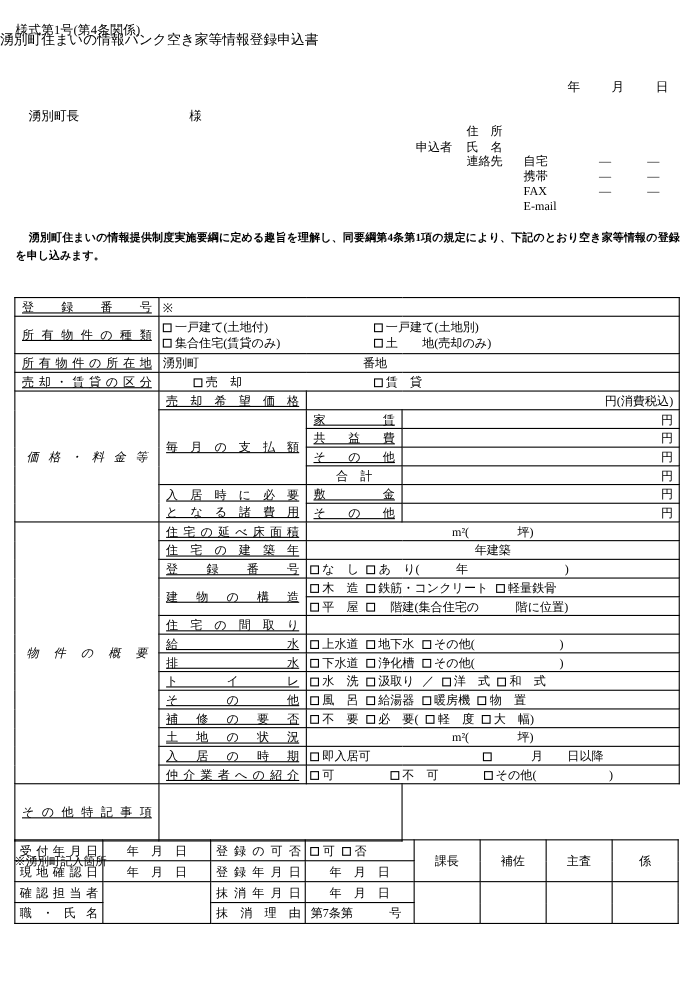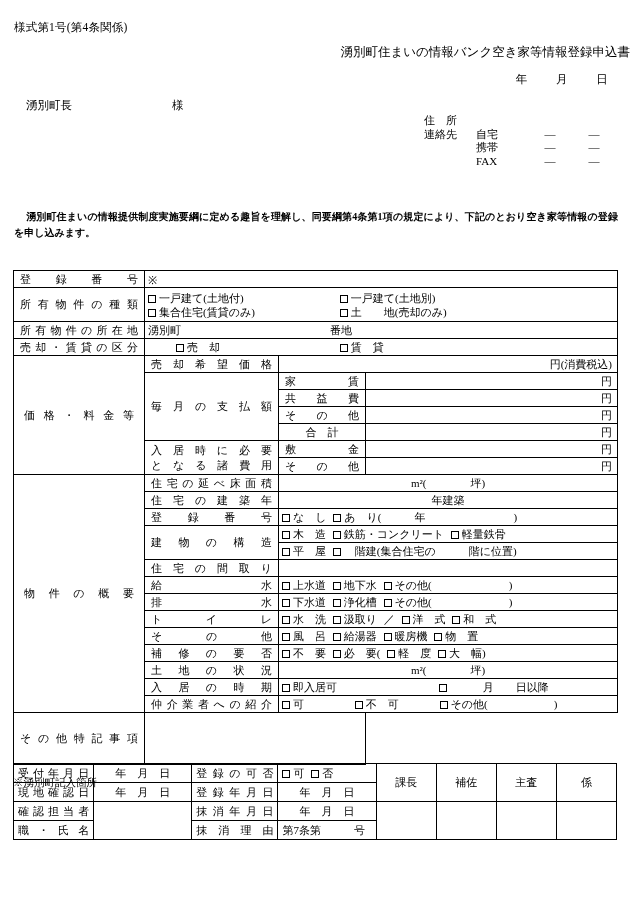--- a/index.html
+++ b/index.html
@@ -11,21 +11,21 @@
     font-family: "Liberation Serif", "DejaVu Serif", serif;
     color: #000000;
     font-size: 11px;
     position: relative;
     overflow: hidden;
   }
   .page { position: relative; width: 630px; height: 915px; padding: 0; }
 
   
   .form-no { position: absolute; left: 14px; top: 20px; font-size: 11.5px; letter-spacing: .2px; }
-  .doc-title { position: absolute; left: 0; top: 44px; width: 630px; text-align: right; font-size: 12.5px; }
+  .doc-title { position: absolute; left: 0; top: 28px; width: 630px; text-align: left; font-size: 12.5px; }
   .date-line { position: absolute; right: 22px; top: 72px; font-size: 11.5px; letter-spacing: .3px; }
   .date-line span { display: inline-block; }
   .date-line .gap { width: 22px; }
 
   .addressee { position: absolute; left: 26px; top: 98px; font-size: 11.5px; }
   .addressee-sama { position: absolute; left: 172px; top: 98px; font-size: 11.5px; }
 
   
   .applicant { position: absolute; left: 336px; top: 114px; font-size: 11px; line-height: 13.6px; margin-left: 42px; }
   .ap-row { display: flex; align-items: flex-start; }
@@ -43,30 +43,30 @@
   
   table.main {
     position: absolute; left: 13px; top: 270px;
     width: 604px;
     border-collapse: collapse;
     font-size: 11px;
     table-layout: fixed;
   }
   table.main td { border: 1px solid #000; padding: 0 3px; height: 17px; vertical-align: middle; }
 
-  .lbl { text-align: justify; text-align-last: justify; padding: 0 6px !important; white-space: nowrap; }
+  .lbl { text-align: justify; text-align-last: justify; padding: 0 6px !important; white-space: nowrap; text-decoration: underline; }
   .lbl-c { text-align: center; }
   .two-line { line-height: 14px; }
 
   .cb { display: inline-block; width: 8px; height: 8px; border: 1px solid #000; margin-right: 3px; vertical-align: -1px; }
   .cbl { display: inline-block; white-space: nowrap; margin-right: 4px; }
 
   .yen-right { text-align: right; padding-right: 5px !important; }
 
-  .vmid-label { vertical-align: middle; text-align-last: justify; padding: 0 10px !important; }
+  .vmid-label { vertical-align: middle; text-align-last: justify; padding: 0 10px !important; font-style: italic; }
 
   
   .note { position: absolute; left: 13px; top: 776px; font-size: 10.5px; }
 
   
   table.admin {
     position: absolute; left: 13px; top: 763px;
     width: 604px;
     border-collapse: collapse;
     font-size: 11px;
@@ -94,39 +94,49 @@
 
   <div class="addressee">湧別町長</div>
   <div class="addressee-sama">様</div>
 
   <div class="applicant">
     <div class="ap-row">
       <span class="ap-lbl"></span>
       <span class="ap-val">住　所</span>
     </div>
     <div class="ap-row">
+      <span class="ap-lbl">申込者</span>
+      <span class="ap-val">氏　名</span>
+      <span class="seal">㊞</span>
+    </div>
+    <div class="ap-row">
       <span class="ap-lbl"></span>
       <span class="ap-val">連絡先</span>
       <span class="ap-val">自宅</span>
       <span class="ap-dash">—</span>
       <span class="ap-dash">—</span>
     </div>
     <div class="ap-row">
       <span class="ap-lbl"></span>
       <span class="ap-val"></span>
       <span class="ap-val">携帯</span>
       <span class="ap-dash">—</span>
       <span class="ap-dash">—</span>
     </div>
     <div class="ap-row">
       <span class="ap-lbl"></span>
       <span class="ap-val"></span>
       <span class="ap-val">FAX</span>
       <span class="ap-dash">—</span>
       <span class="ap-dash">—</span>
+    </div>
+    <div class="ap-row">
+      <span class="ap-lbl"></span>
+      <span class="ap-val"></span>
+      <span class="ap-val">E-mail</span>
     </div>
   </div>
 
   <div class="para p1"><span class="ind"></span><span>湧別町住まいの情報提供制度実施要綱に定める趣旨を理解し、同要綱第4条第1項の規定により、下記のとおり空き家等情報の登録を申し込みます。</span></div>
 
   <table class="main">
     <colgroup>
       <col style="width:131px">
         <col style="width:134px">
         <col style="width:87px">

